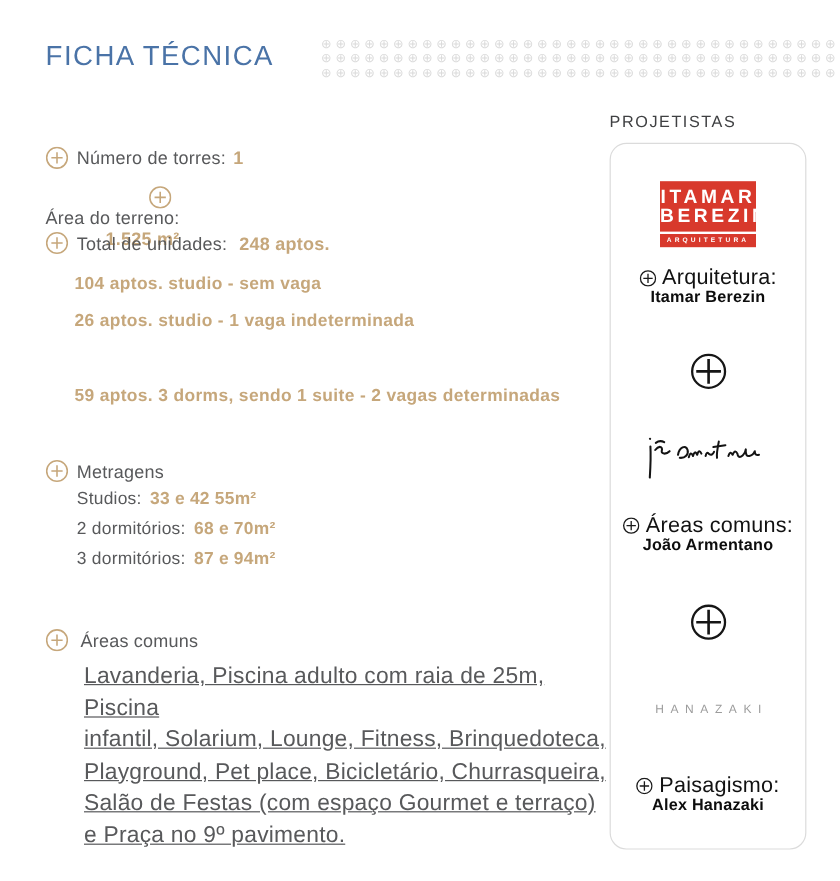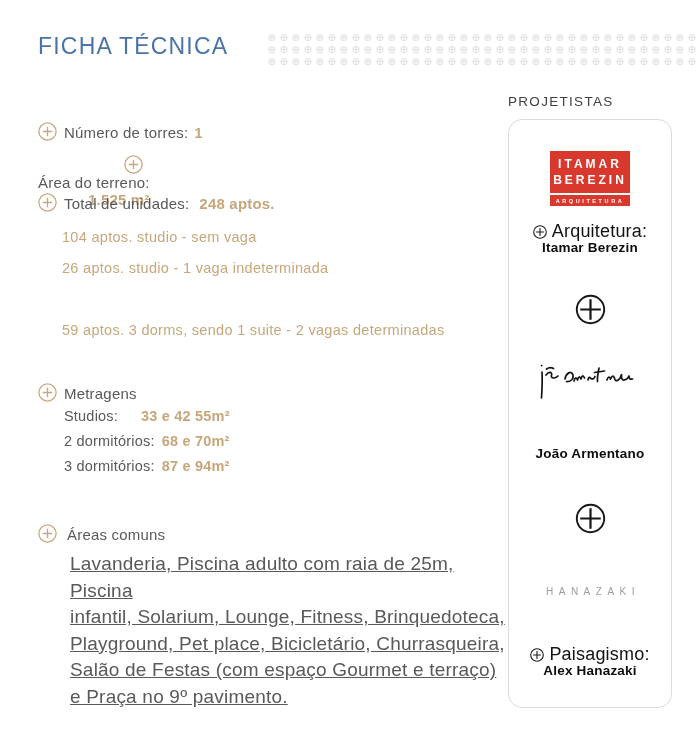--- a/index.html
+++ b/index.html
@@ -25,21 +25,21 @@
     font-family:"DejaVu Sans",sans-serif;font-size:10.5px;color:#DBDBDB;
   }
 
   
   .spec-item{position:absolute;left:38px;display:flex;align-items:flex-end;}
   .bullet{width:19px;height:19px;margin-right:7px;flex:0 0 auto;display:flex;}
   .bullet svg circle,.bullet svg path{stroke:var(--gold);}
   .spec-label{font-size:15px;color:var(--gray);letter-spacing:0.2px;}
   .spec-value{font-size:15px;font-weight:bold;color:var(--gold);margin-left:6px;letter-spacing:0.2px;}
   .breakdown-line{
-    position:absolute;left:62px;font-size:14.5px;font-weight:normal;color:var(--gold);
+    position:absolute;left:62px;font-size:14.5px;font-weight:bold;color:var(--gold);
     letter-spacing:0.3px;
   }
   .metric-row{position:absolute;left:64px;display:flex;align-items:baseline;}
   .metric-label{font-size:14.5px;color:var(--gray);letter-spacing:0.2px;}
   .metric-value{font-size:14.5px;font-weight:bold;color:var(--gold);margin-left:7px;letter-spacing:0.2px;}
   .paragraph{
     position:absolute;left:70px;top:551px;width:440px;
     font-size:19px;line-height:26.6px;color:var(--gray);
     letter-spacing:0.2px;white-space:pre-line;text-decoration:underline;
   }
@@ -51,21 +51,21 @@
   }
   .card{
     position:absolute;left:508px;top:119px;width:164px;height:589px;
     background:#fff;border:1px solid #DBDBDB;border-radius:14px;box-sizing:border-box;
   }
   .card-abs{position:absolute;left:0;right:0;display:flex;justify-content:center;}
 
   .itamar-logo{top:31px;flex-direction:column;align-items:center;}
   .logo-main{
     width:80px;background:var(--red);color:#fff;text-align:center;
-    padding:6px 0 5px 0;font-weight:bold;font-size:12px;line-height:15.5px;letter-spacing:3px;
+    padding:6px 0 5px 0;font-weight:bold;font-size:16px;line-height:15.5px;letter-spacing:3px;
   }
   .logo-main span{display:block;}
   .logo-sub{
     width:80px;background:var(--red);color:#fff;text-align:center;
     margin-top:2px;font-size:5.5px;letter-spacing:2.6px;padding:3px 0 2px 0;font-weight:bold;
   }
 
   .entry-role{align-items:center;gap:5px;font-size:18px;color:#121212;letter-spacing:0.2px;}
   .entry-role .mini-plus{display:flex;}
   .mini-plus svg circle,.mini-plus svg path{stroke:#1b1b1b;}
@@ -240,21 +240,21 @@
 
   <div class="spec-item" style="top:383px;">
     <span class="bullet">
       <svg width="19" height="19" viewBox="0 0 19 19" fill="none">
           <circle cx="9.5" cy="9.5" r="8.6" stroke-width="1.3"></circle>
           <path d="M9.5 4.8 V14.2 M4.8 9.5 H14.2" stroke-width="1.3"></path>
         </svg>
     </span>
     <span class="spec-label">Metragens</span>
   </div>
-  <div class="metric-row" style="top:408px;gap:16px;">
+  <div class="metric-row" style="top:408px;">
     <span class="metric-label">Studios:</span>
     <span class="metric-value">33 e 42 55m²</span>
   </div>
   <div class="metric-row" style="top:433px;">
     <span class="metric-label">2 dormitórios:</span>
     <span class="metric-value">68 e 70m²</span>
   </div>
   <div class="metric-row" style="top:458px;">
     <span class="metric-label">3 dormitórios:</span>
     <span class="metric-value">87 e 94m²</span>
@@ -313,20 +313,29 @@
         <path d="M9.5 9 q3.5 -2.5 7 -0.5"></path>
         <path d="M28 19 c1 -6 6.5 -9 8 -4 c1 3.5 -2 7 -6.5 6.5"></path>
         <path d="M37 21 q1.5 -5.5 3.5 -1 q1.5 -5.5 3.5 -1 q1.5 -5.5 3.5 -1"></path>
         <path d="M51 20 q1 -4.5 3 -1.5 q2.5 1.5 4 -2"></path>
         <path d="M62 8 c-1 5 -2 10 -1.5 13.5"></path>
         <path d="M57.5 12.5 l10 -1.5"></path>
         <path d="M70 20 q1.5 -5 3.5 -1 q2 -5 4 -1 q0.5 3.5 3 2.5 q3 -1.5 4 -6 q-0.5 6 3 5.5 q3 -0.5 4.5 -4 q0 4 3.5 3"></path>
       </svg>
     </div>
 
+    <div class="card-abs entry-role" style="top:307px;">
+      <span class="mini-plus">
+        <svg width="14" height="14" viewBox="0 0 14 14" fill="none">
+            <circle cx="7" cy="7" r="6.3" stroke-width="1.1"></circle>
+            <path d="M7 3.1 V10.9 M3.1 7 H10.9" stroke-width="1.1"></path>
+          </svg>
+      </span>
+      <span>Áreas comuns:</span>
+    </div>
     <div class="card-abs entry-name" style="top:326px;">João Armentano</div>
 
     <div class="card-abs big-plus" style="top:383px;">
       <svg width="31" height="31" viewBox="0 0 31 31" fill="none">
           <circle cx="15.5" cy="15.5" r="13.7" stroke-width="1.9"></circle>
           <path d="M15.5 5.2 V25.8 M5.2 15.5 H25.8" stroke-width="2.2"></path>
         </svg>
     </div>
 
     <div class="card-abs hanazaki" style="top:466px;">HANAZAKI</div>

